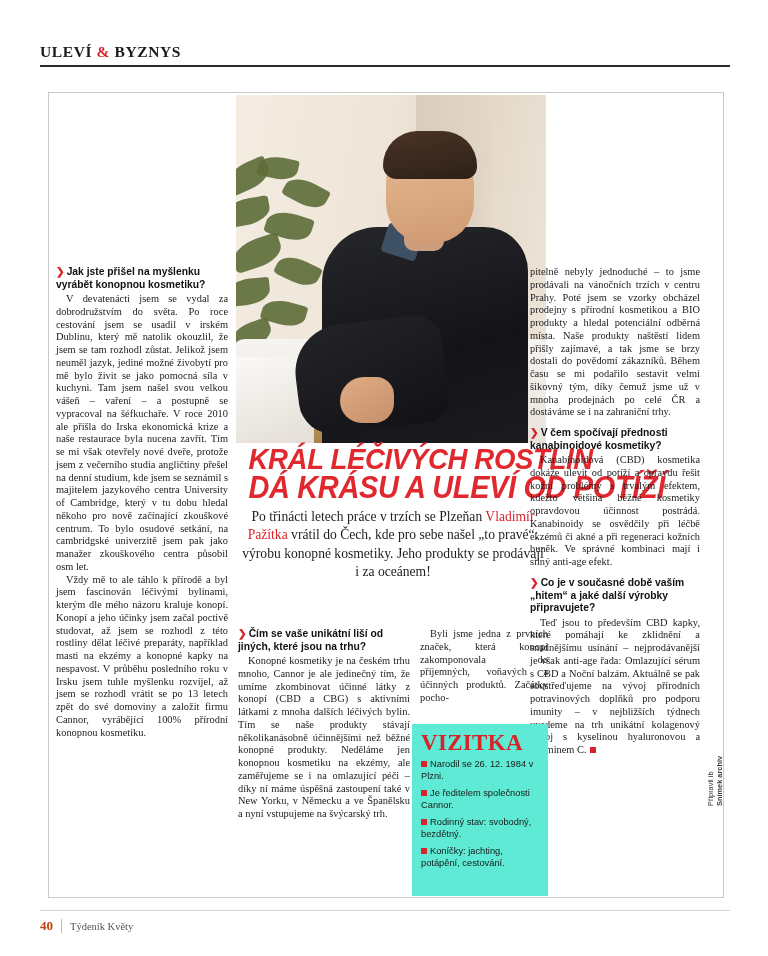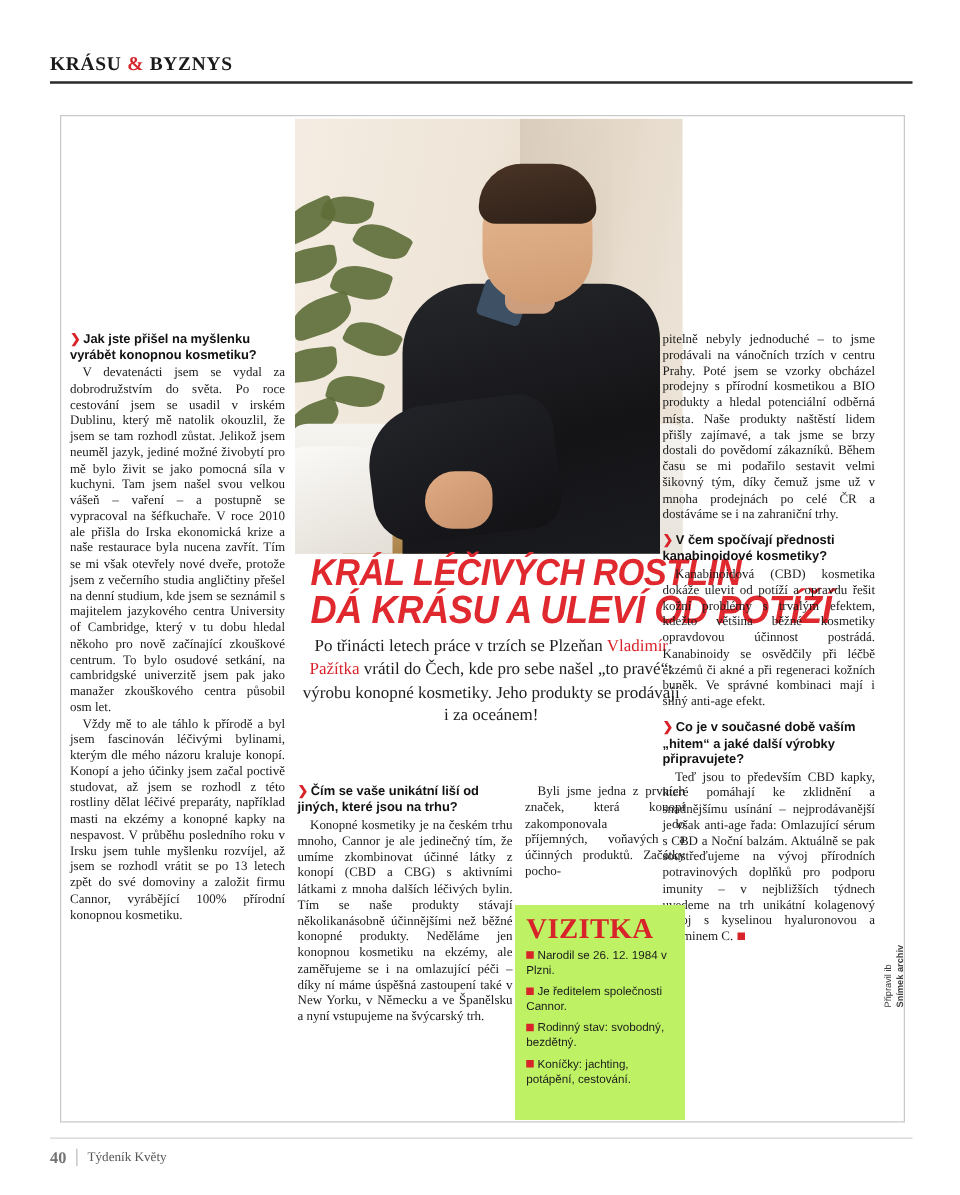--- a/index.html
+++ b/index.html
@@ -292,21 +292,21 @@
 
   .col .spacer { height: 8px; }
 
   
   .vizitka {
     position: absolute;
     left: 412px;
     top: 724px;
     width: 136px;
     height: 172px;
-    background: #bef264;
+    background: #5eead4;
     box-sizing: border-box;
     padding: 6px 9px 8px 9px;
   }
   .vizitka-title {
     color: #d8232a;
     font-family: "Liberation Serif", serif;
     font-weight: bold;
     font-size: 23px;
     line-height: 25px;
     letter-spacing: 0.3px;
@@ -342,21 +342,21 @@
   }
   .footer-inner {
     display: flex;
     align-items: center;
     gap: 8px;
     font-family: "Liberation Serif", serif;
   }
   .page-num {
     font-weight: bold;
     font-size: 13px;
-    color: #737373;
+    color: #c2410c;
   }
   .footer-sep {
     width: 1px;
     height: 14px;
     background: #bdbdbd;
   }
   .footer-pub {
     font-size: 10.5px;
     color: #555555;
   }
@@ -377,21 +377,21 @@
   }
   .credit b { font-weight: bold; }
 </style>
 </head>
 <body>
 
 <div class="page">
 
   <div class="masthead">
     <div class="masthead-title">
-      <span>KRÁSU</span>
+      <span>ULEVÍ</span>
       <span class="amp">&amp;</span>
       <span>BYZNYS</span>
     </div>
     <div class="masthead-rule"></div>
   </div>
 
   <div class="frame"></div>
 
   <div class="photo">
     <div class="wall"></div>

